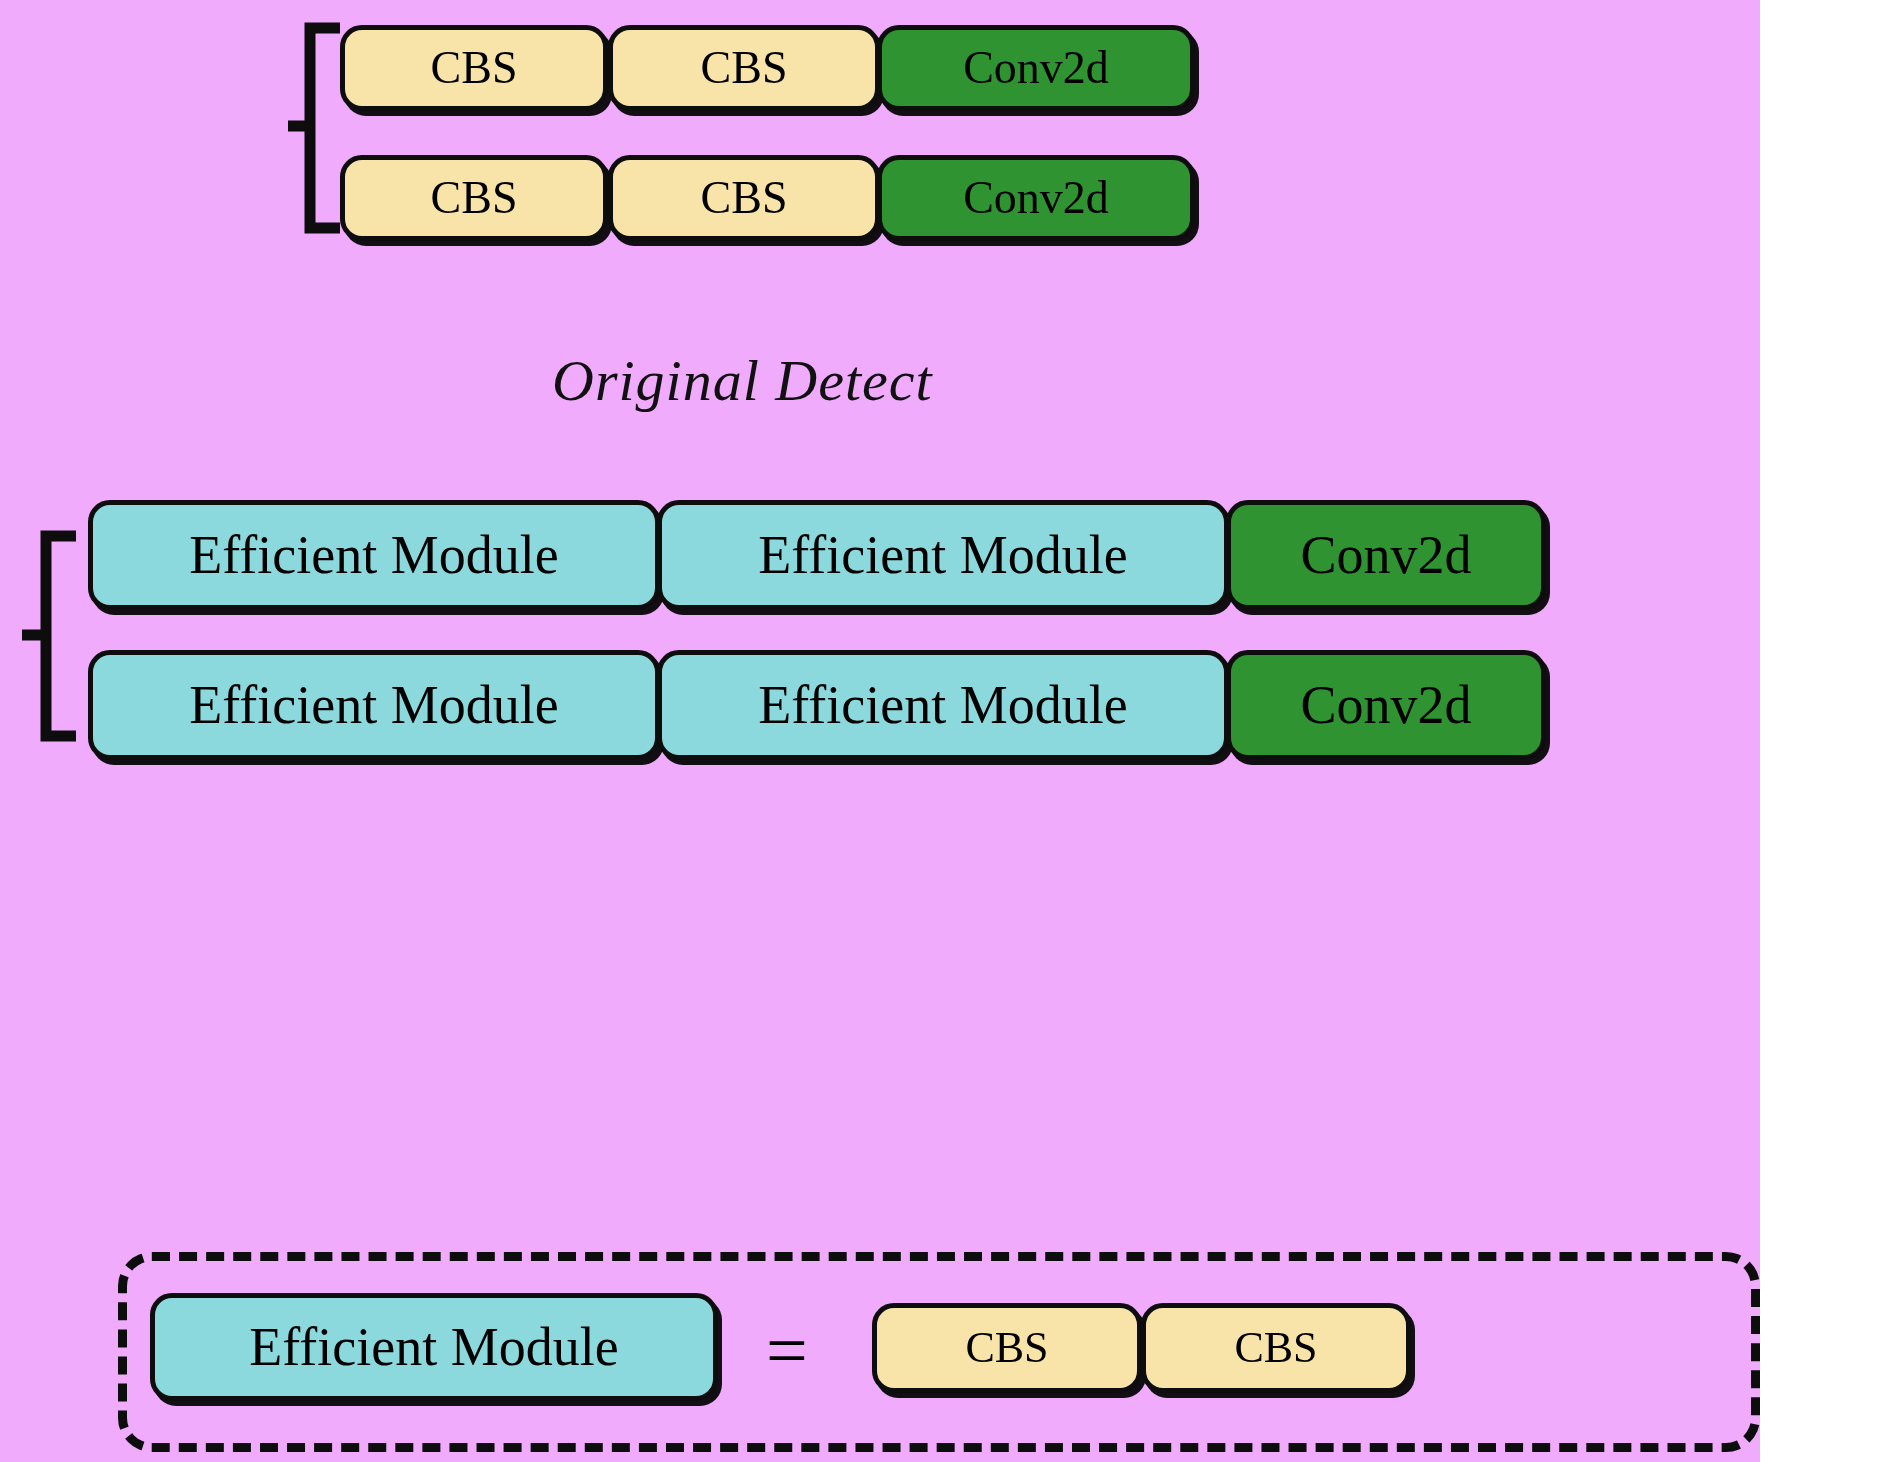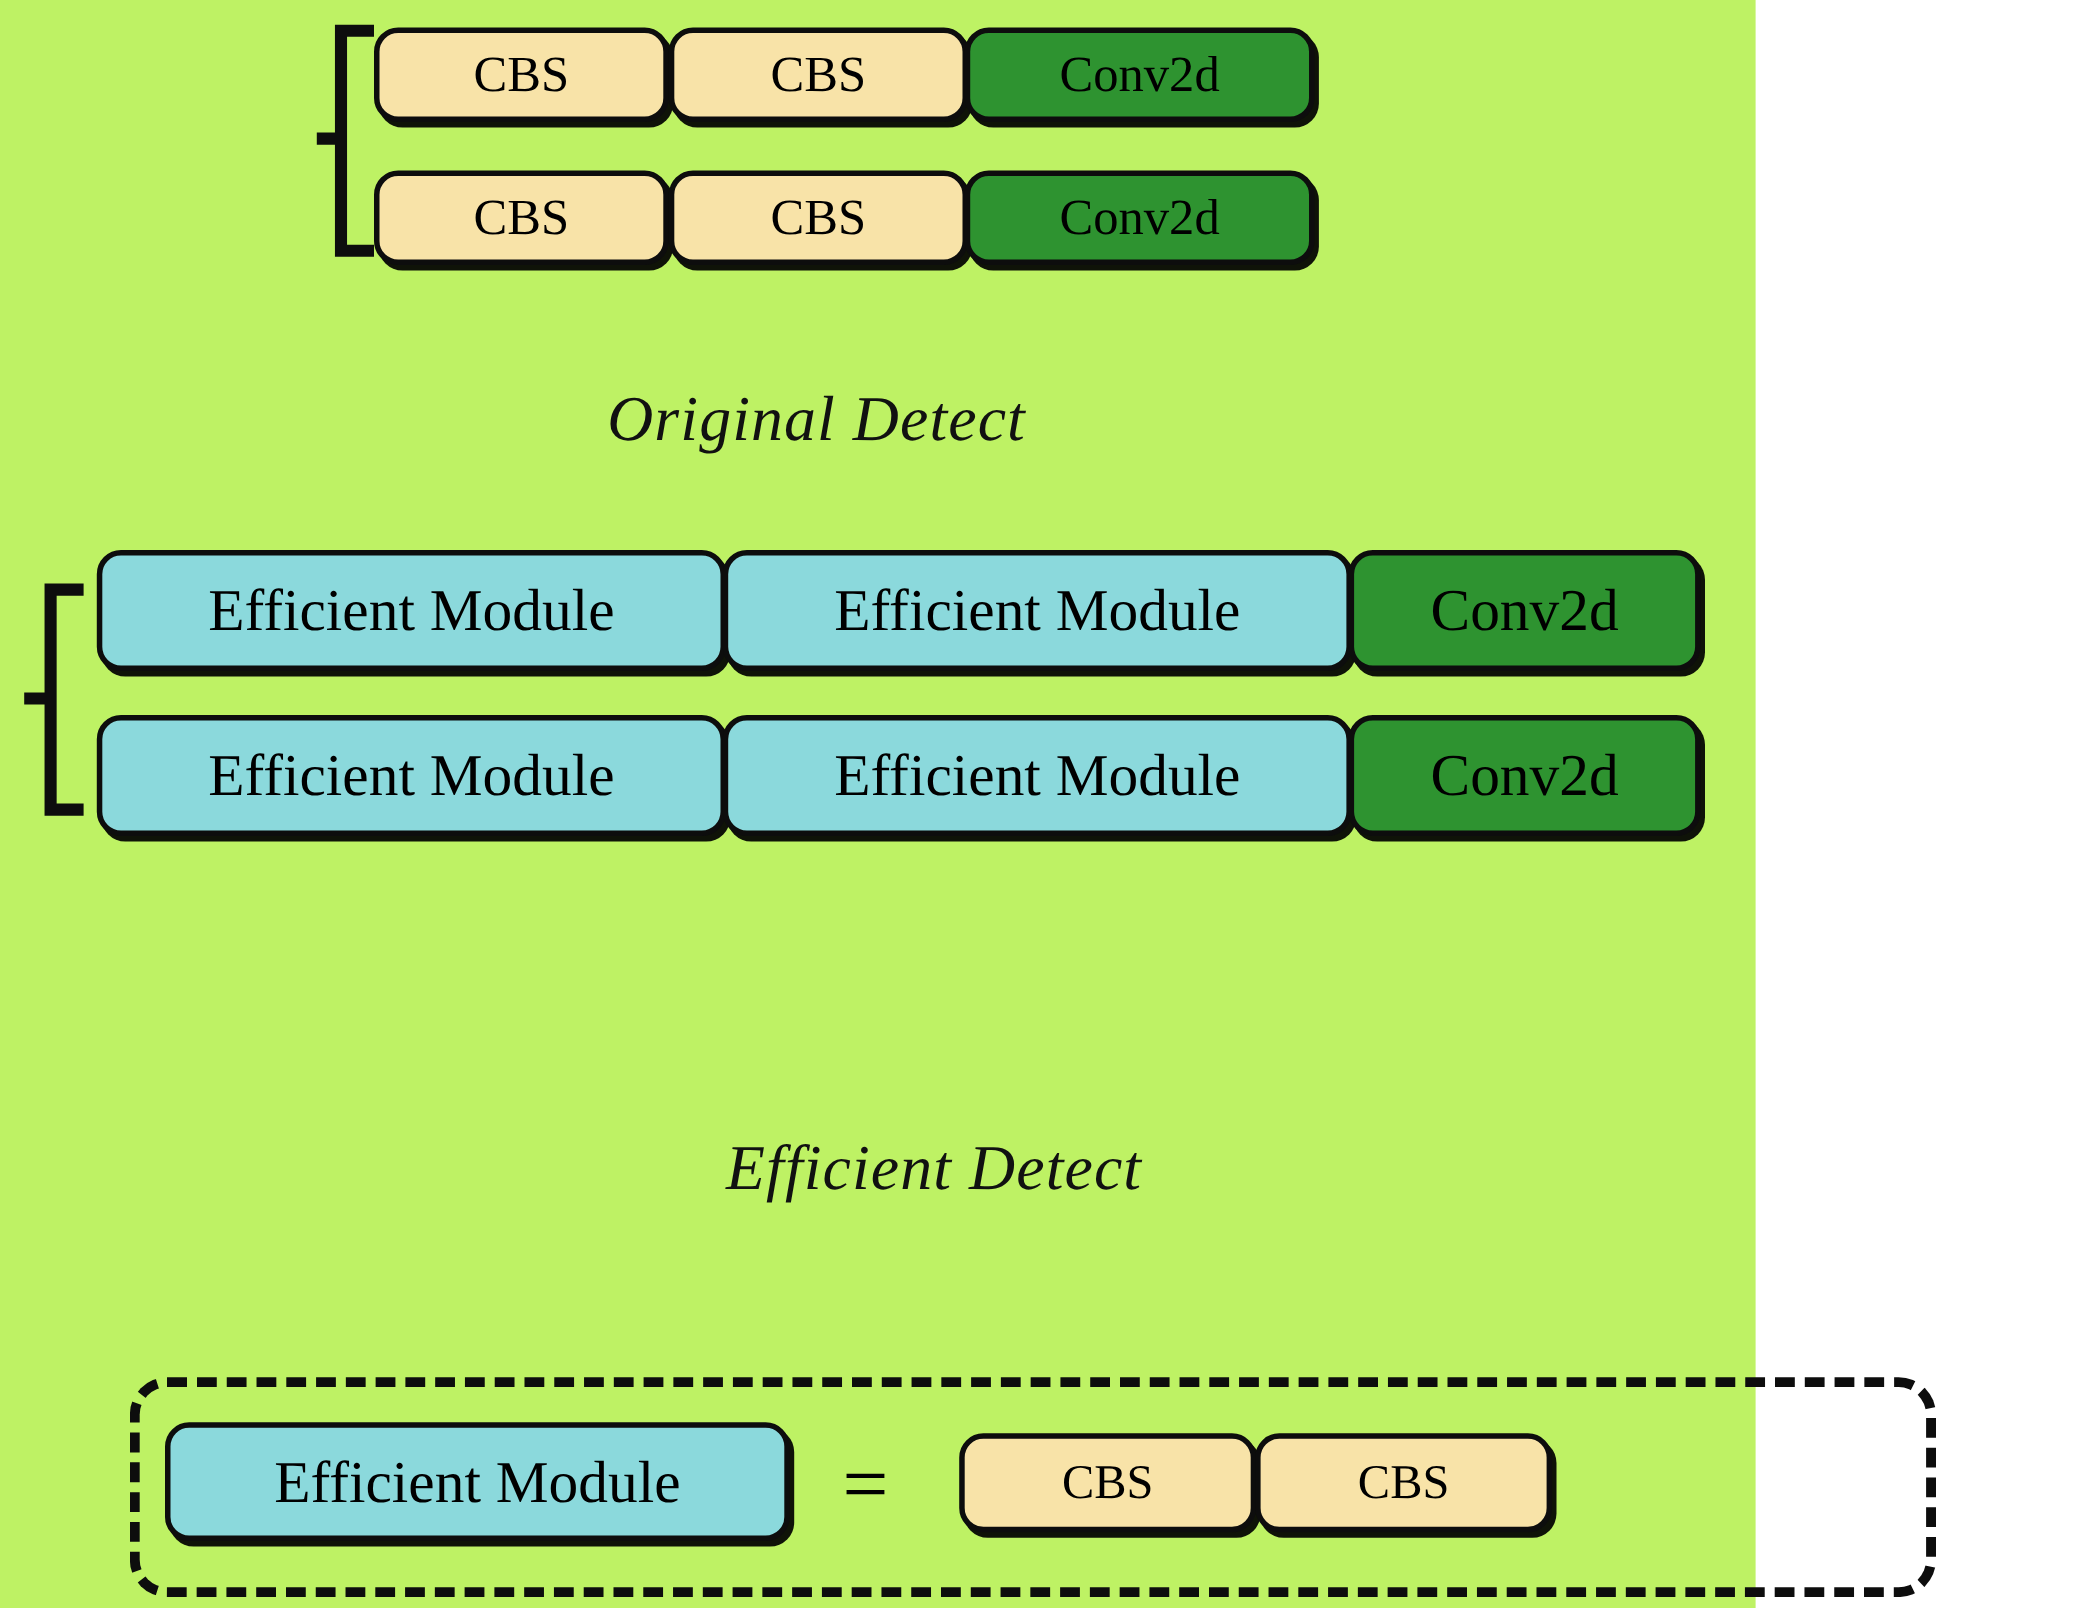--- a/index.html
+++ b/index.html
@@ -10,23 +10,23 @@
   body {
     width: 1898px;
     height: 1462px;
     font-family: "Liberation Serif", "DejaVu Serif", serif;
     position: relative;
     overflow: hidden;
   }
 
   #canvas {
     position: relative;
-    width: 1596px;
+    width: 1760px;
     height: 1462px;
-    background: #bef264;
+    background: #f0abfc;
   }
 
   
   .node {
     position: absolute;
     box-sizing: border-box;
     border: 5px solid #0d0d0d;
     border-radius: 22px;
     display: flex;
     align-items: center;
@@ -132,23 +132,20 @@
       <span>Efficient Module</span>
     </div>
     <div class="node teal" style="left:657px; top:650px; width:572px; height:110px; font-size:54px;">
       <span>Efficient Module</span>
     </div>
     <div class="node green" style="left:1226px; top:650px; width:320px; height:110px; font-size:54px;">
       <span>Conv2d</span>
     </div>
   </div>
 
-  <div class="caption" style="left:660px; top:1028px; font-size:58px;">
-    <span>Efficient Detect</span>
-  </div>
 
   <div class="legend-box" style="left:118px; top:1252px; width:1642px; height:200px;"></div>
 
   <div class="node teal" style="left:150px; top:1293px; width:568px; height:108px; font-size:54px;">
     <span>Efficient Module</span>
   </div>
 
   <div class="equals" style="left:766px; top:1313px; font-size:74px;">
     <span>=</span>
   </div>

